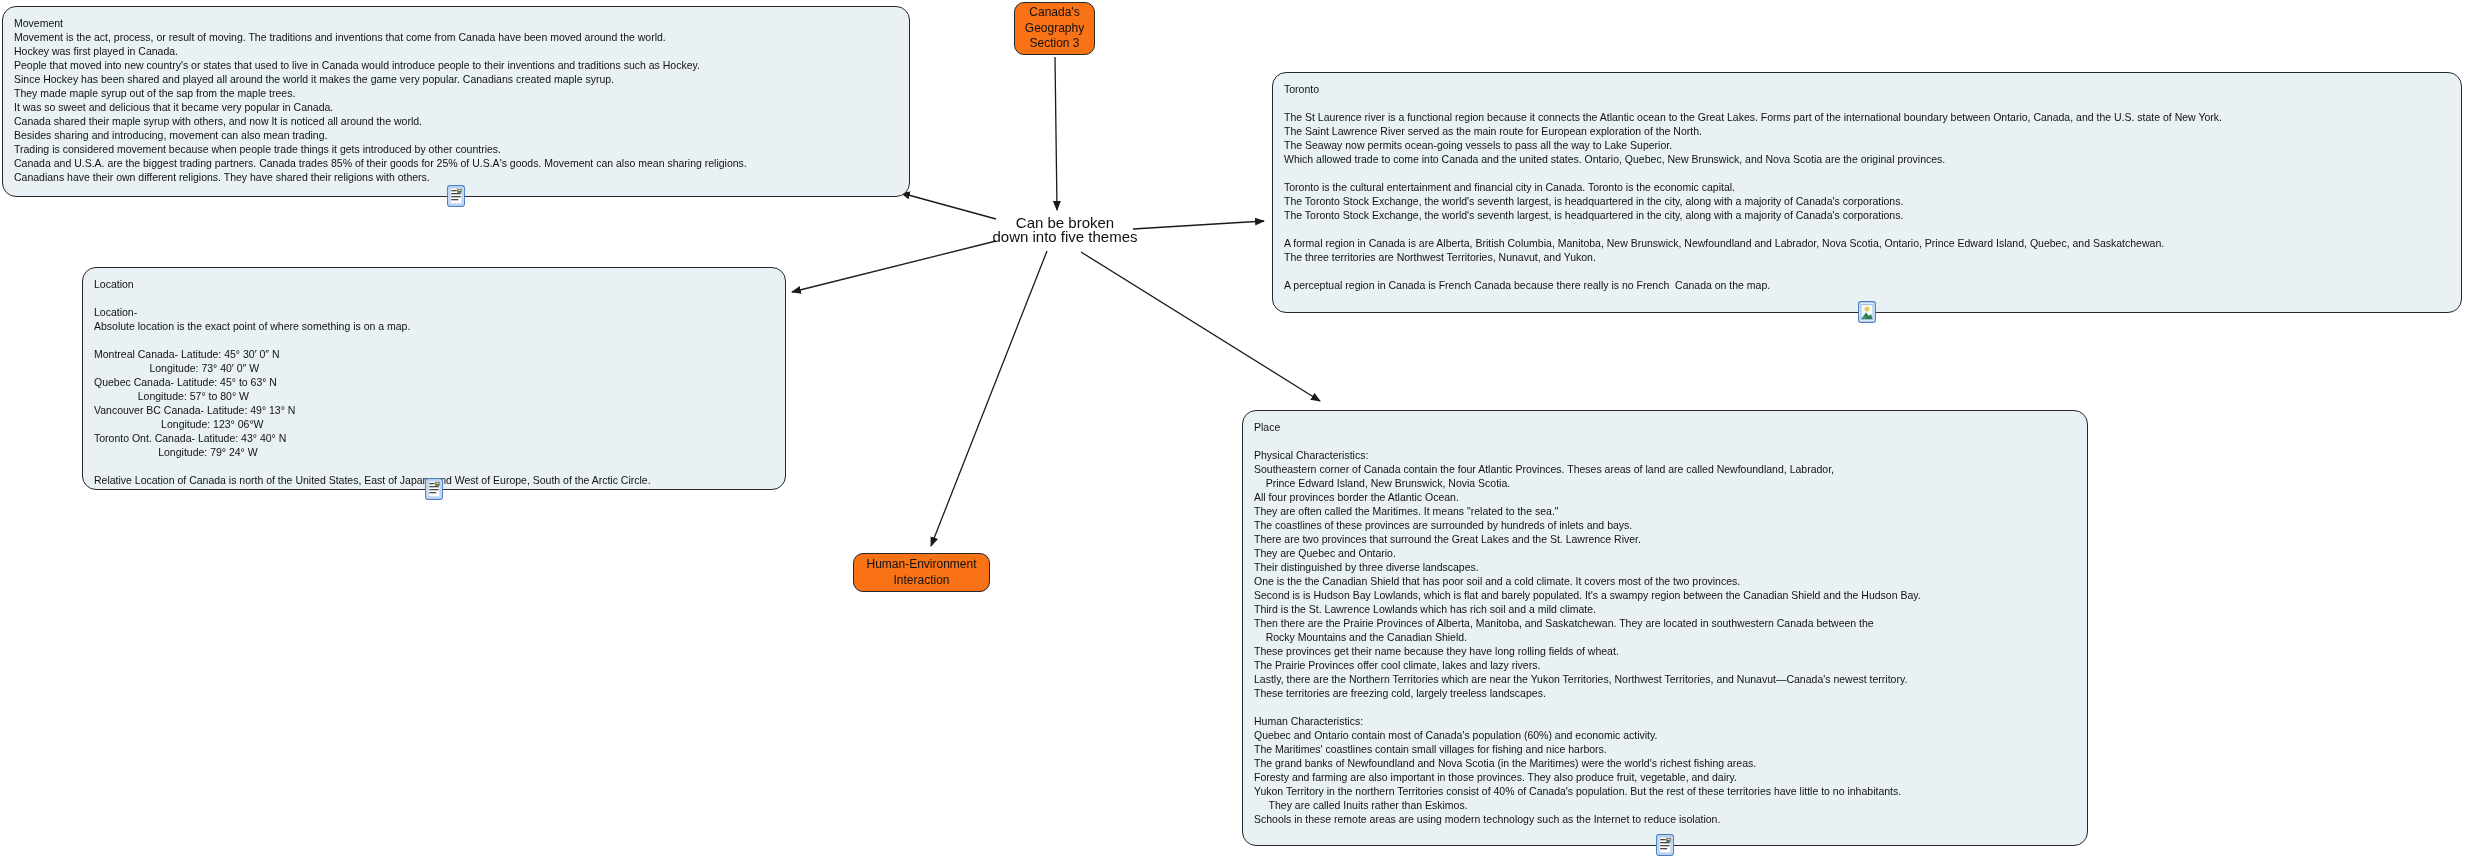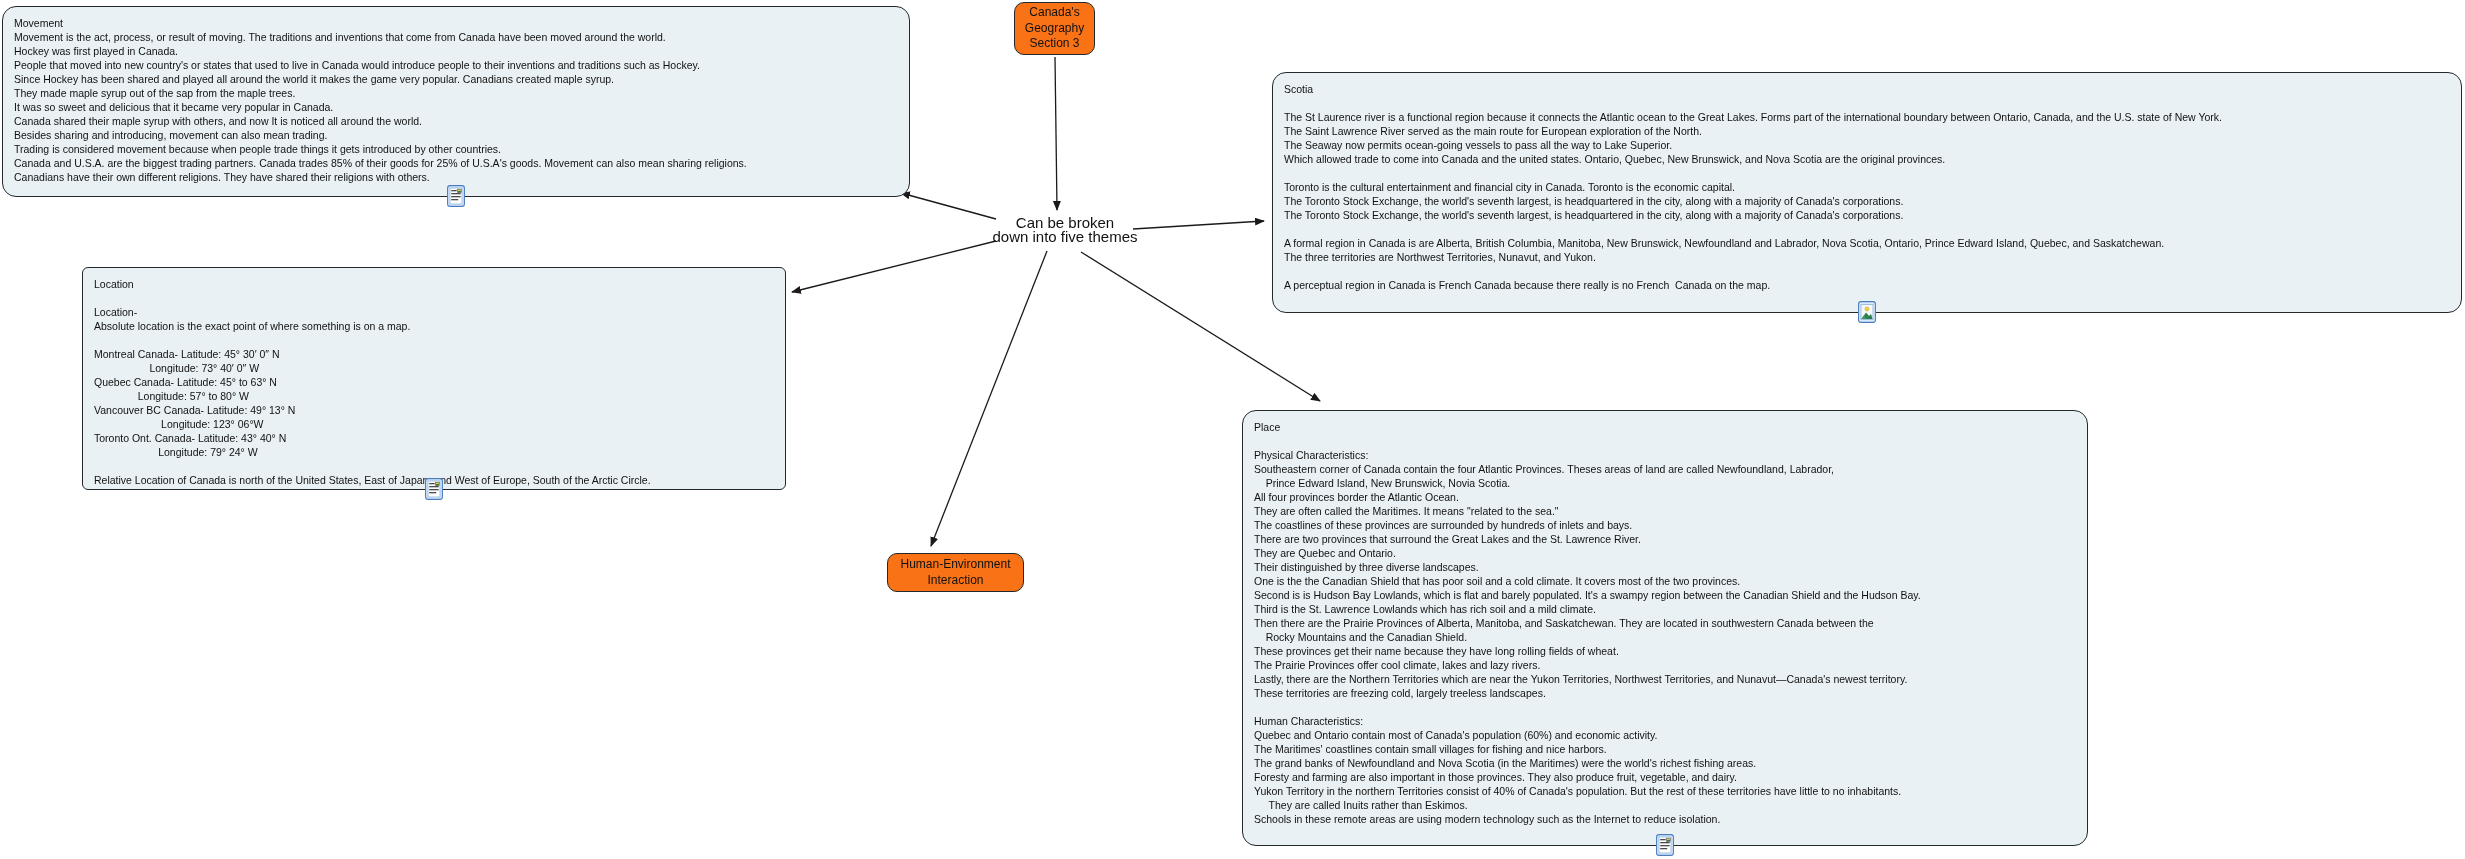--- a/index.html
+++ b/index.html
@@ -58,24 +58,24 @@
     position: absolute;
     left: 50%;
     bottom: -11px;
     margin-left: -9px;
     width: 18px;
     height: 22px;
   }
   
   #box-movement { left: 2px;    top: 6px;   width: 908px;  height: 191px; }
   #box-region   { left: 1272px; top: 72px;  width: 1190px; height: 241px; }
-  #box-location { left: 82px;   top: 267px; width: 704px;  height: 223px; border-radius: 6px; }
+  #box-location { left: 82px;   top: 267px; width: 704px;  height: 223px; }
   #box-place    { left: 1242px; top: 410px; width: 846px;  height: 436px; }
   #node-root    { left: 1014px; top: 2px;   width: 81px;   height: 53px;  }
-  #node-he      { left: 887px;  top: 553px; width: 137px;  height: 39px; border-radius: 10px;  }
+  #node-he      { left: 853px;  top: 553px; width: 137px;  height: 39px; border-radius: 10px;  }
 </style>
 </head>
 <body>
 
 <div id="canvas">
 
   <svg id="connector-layer" viewBox="0 0 2465 859" xmlns="http://www.w3.org/2000/svg">
     <defs>
       <marker id="arrow" markerWidth="12" markerHeight="10" refX="9" refY="4" orient="auto" markerUnits="userSpaceOnUse">
         <path d="M0,0 L10,4 L0,8 z" fill="#1a1a1a"></path>
@@ -108,21 +108,21 @@
       <rect x="4.2" y="5" width="5.5" height="1.3" fill="#4a4a4a"></rect>
       <rect x="4.2" y="8" width="9.5" height="1.3" fill="#4a4a4a"></rect>
       <rect x="4.2" y="11" width="9.5" height="1.3" fill="#4a4a4a"></rect>
       <rect x="4.2" y="14" width="7" height="1.3" fill="#4a4a4a"></rect>
       <rect x="10.6" y="4.2" width="3.6" height="3.4" fill="#e8c84a" stroke="#445566" stroke-width="0.6"></rect>
       <rect x="10.9" y="6" width="3" height="1.3" fill="#2e7d4f"></rect>
     </svg>
   </div>
 
   <div id="box-region" class="theme-box">
-    <div class="box-title">Scotia</div>
+    <div class="box-title">Toronto</div>
     <div class="box-body">
 The St Laurence river is a functional region because it connects the Atlantic ocean to the Great Lakes. Forms part of the international boundary between Ontario, Canada, and the U.S. state of New York.
 The Saint Lawrence River served as the main route for European exploration of the North.
 The Seaway now permits ocean-going vessels to pass all the way to Lake Superior.
 Which allowed trade to come into Canada and the united states. Ontario, Quebec, New Brunswick, and Nova Scotia are the original provinces.
 
 Toronto is the cultural entertainment and financial city in Canada. Toronto is the economic capital.
 The Toronto Stock Exchange, the world's seventh largest, is headquartered in the city, along with a majority of Canada's corporations.
 The Toronto Stock Exchange, the world's seventh largest, is headquartered in the city, along with a majority of Canada's corporations.
 

